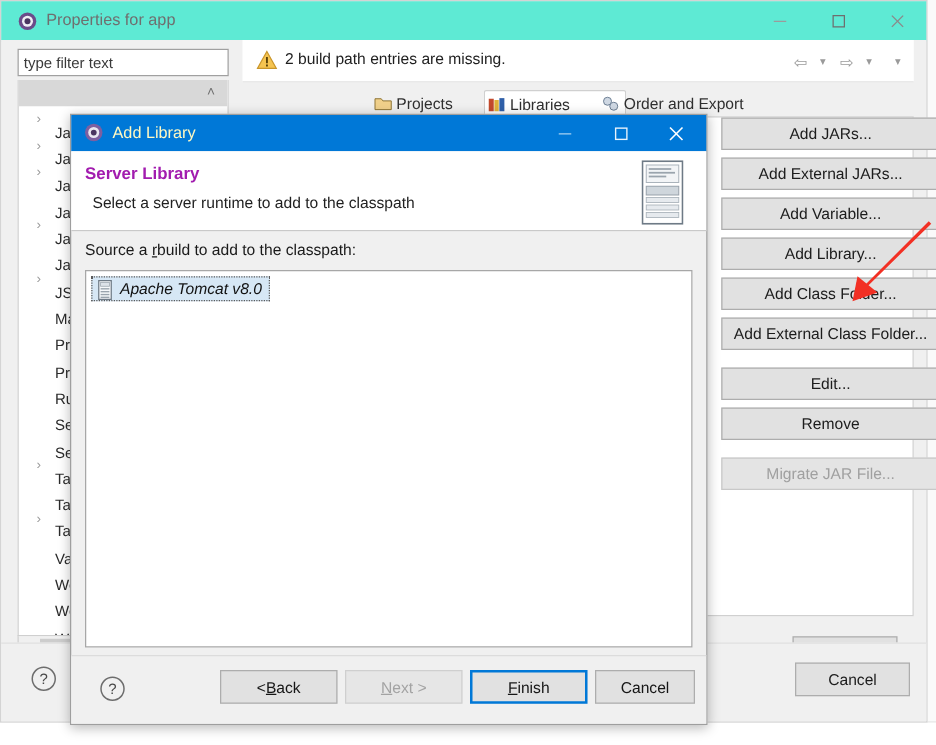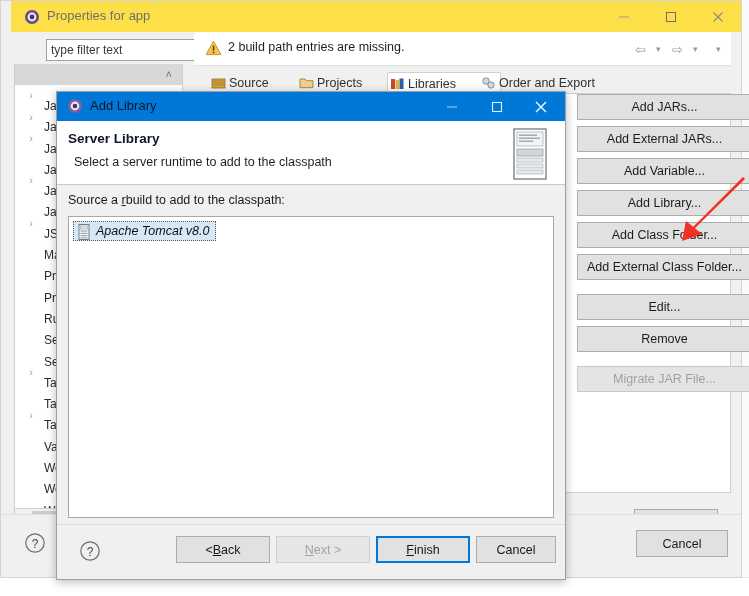--- a/index.html
+++ b/index.html
@@ -14,22 +14,22 @@
   #root { position: relative; width: 749px; height: 596px; background: #fafafa; }
 
   
   #props-window {
     position: absolute; left: 0; top: 0; width: 742px; height: 578px;
     background: #f0f0f0;
     border: 1px solid #d4d4d4;
     box-sizing: border-box;
   }
   #props-titlebar {
-    position: absolute; left: 10px; top: 0; right: 0; height: 31px;
-    background: #fde047;
+    position: absolute; left: 0; top: 0; right: 0; height: 31px;
+    background: #5eead4;
     border-bottom: 1px solid #efefef;
     text-decoration: underline;
   }
   #props-title-icon {
     position: absolute; left: 13px; top: 8px; width: 16px; height: 16px;
   }
   #props-title-text {
     position: absolute; left: 36px; top: 7px;
     font-size: 13px; color: #6f6f6f;
     white-space: nowrap;
@@ -48,21 +48,20 @@
     background: #f0f0f0;
   }
 
   
   #filter-box {
     position: absolute; left: 13px; top: 7px; width: 169px; height: 22px;
     background: #ffffff; border: 1px solid #a0a0a0;
     box-sizing: border-box;
     font-size: 12px; color: #3a3a3a;
     padding: 3px 4px;
-    margin-left: 32px;
   }
   #tree-panel {
     position: absolute; left: 13px; top: 32px; width: 169px; height: 445px;
     background: #ffffff;
     border: 1px solid #cfcfcf;
     border-top: none;
     box-sizing: border-box;
     overflow: hidden;
   }
   .tree-row {
@@ -186,38 +185,38 @@
     box-shadow: 0 2px 9px rgba(0,0,0,0.28);
     box-sizing: border-box;
   }
   #dlg-titlebar {
     position: absolute; left: 0; top: 0; right: 0; height: 29px;
     background: #0078d7;
   }
   #dlg-title-icon { position: absolute; left: 10px; top: 6px; width: 16px; height: 16px; }
   #dlg-title-text {
     position: absolute; left: 33px; top: 6px;
-    font-size: 13px; color: #0f172a; white-space: nowrap;
+    font-size: 13px; color: #fef9c3; white-space: nowrap;
   }
   .dwinbtn {
     position: absolute; top: 0; width: 44px; height: 29px;
     display: flex; align-items: center; justify-content: center;
   }
   #dlg-min { right: 91px; }
   #dlg-max { right: 46px; }
   #dlg-close { right: 2px; }
 
   #dlg-header {
     position: absolute; left: 0; top: 29px; right: 0; height: 63px;
     background: #ffffff;
     border-bottom: 1px solid #c9c9c9;
   }
   #dlg-h-title {
     position: absolute; left: 11px; top: 10px;
-    font-size: 13.5px; font-weight: bold; color: #0f172a;
+    font-size: 13.5px; font-weight: bold; color: #a21caf;
   }
   #dlg-h-sub {
     position: absolute; left: 17px; top: 34px;
     font-size: 12.5px; color: #1f1f1f;
   }
   #dlg-h-icon { position: absolute; right: 18px; top: 7px; }
 
   #dlg-prompt {
     position: absolute; left: 11px; top: 101px;
     font-size: 12.5px; color: #1a1a1a;
@@ -399,24 +398,20 @@
           </span>
           <span id="msg-text">2 build path entries are missing.</span>
           <span class="navbtn" id="nav-back">⇦</span>
           <span class="navbtn" id="nav-back-caret">▾</span>
           <span class="navbtn" id="nav-fwd">⇨</span>
           <span class="navbtn" id="nav-fwd-caret">▾</span>
           <span class="navbtn" id="nav-menu">▾</span>
         </div>
 
         <div id="tabs-row">
-            <div class="tab" style="left: 0px; width: 88px;"><span class="tab-ico"><svg width="15" height="14" viewBox="0 0 15 14">
-                  <rect x="1" y="3" width="13" height="9" fill="#d8a642" stroke="#8d6b1d" stroke-width="0.8"></rect>
-                  <path d="M2 5h11M2 7h11M2 9h11" stroke="#8d6b1d" stroke-width="0.6"></path>
-                </svg></span><span>Source</span></div>
             <div class="tab" style="left: 88px; width: 90px;"><span class="tab-ico"><svg width="15" height="14" viewBox="0 0 15 14">
                   <path d="M1 3h5l1.3 1.7H14v7H1z" fill="#f0d08a" stroke="#8f7534" stroke-width="0.8"></path>
                 </svg></span><span>Projects</span></div>
             <div class="tab active" style="left: 178px; width: 92px;"><span class="tab-ico"><svg width="15" height="14" viewBox="0 0 15 14">
                   <rect x="1" y="2" width="4" height="10" fill="#c34a2c"></rect>
                   <rect x="5.5" y="3" width="3.5" height="9" fill="#e0b33a"></rect>
                   <rect x="9.5" y="1.5" width="4" height="10.5" fill="#2f5fa8"></rect>
                 </svg></span><span>Libraries</span></div>
             <div class="tab" style="left: 270px; width: 150px;"><span class="tab-ico"><svg width="15" height="14" viewBox="0 0 15 14">
                   <circle cx="5" cy="5" r="3.2" fill="#cfd8e3" stroke="#6d7f94" stroke-width="0.8"></circle>

